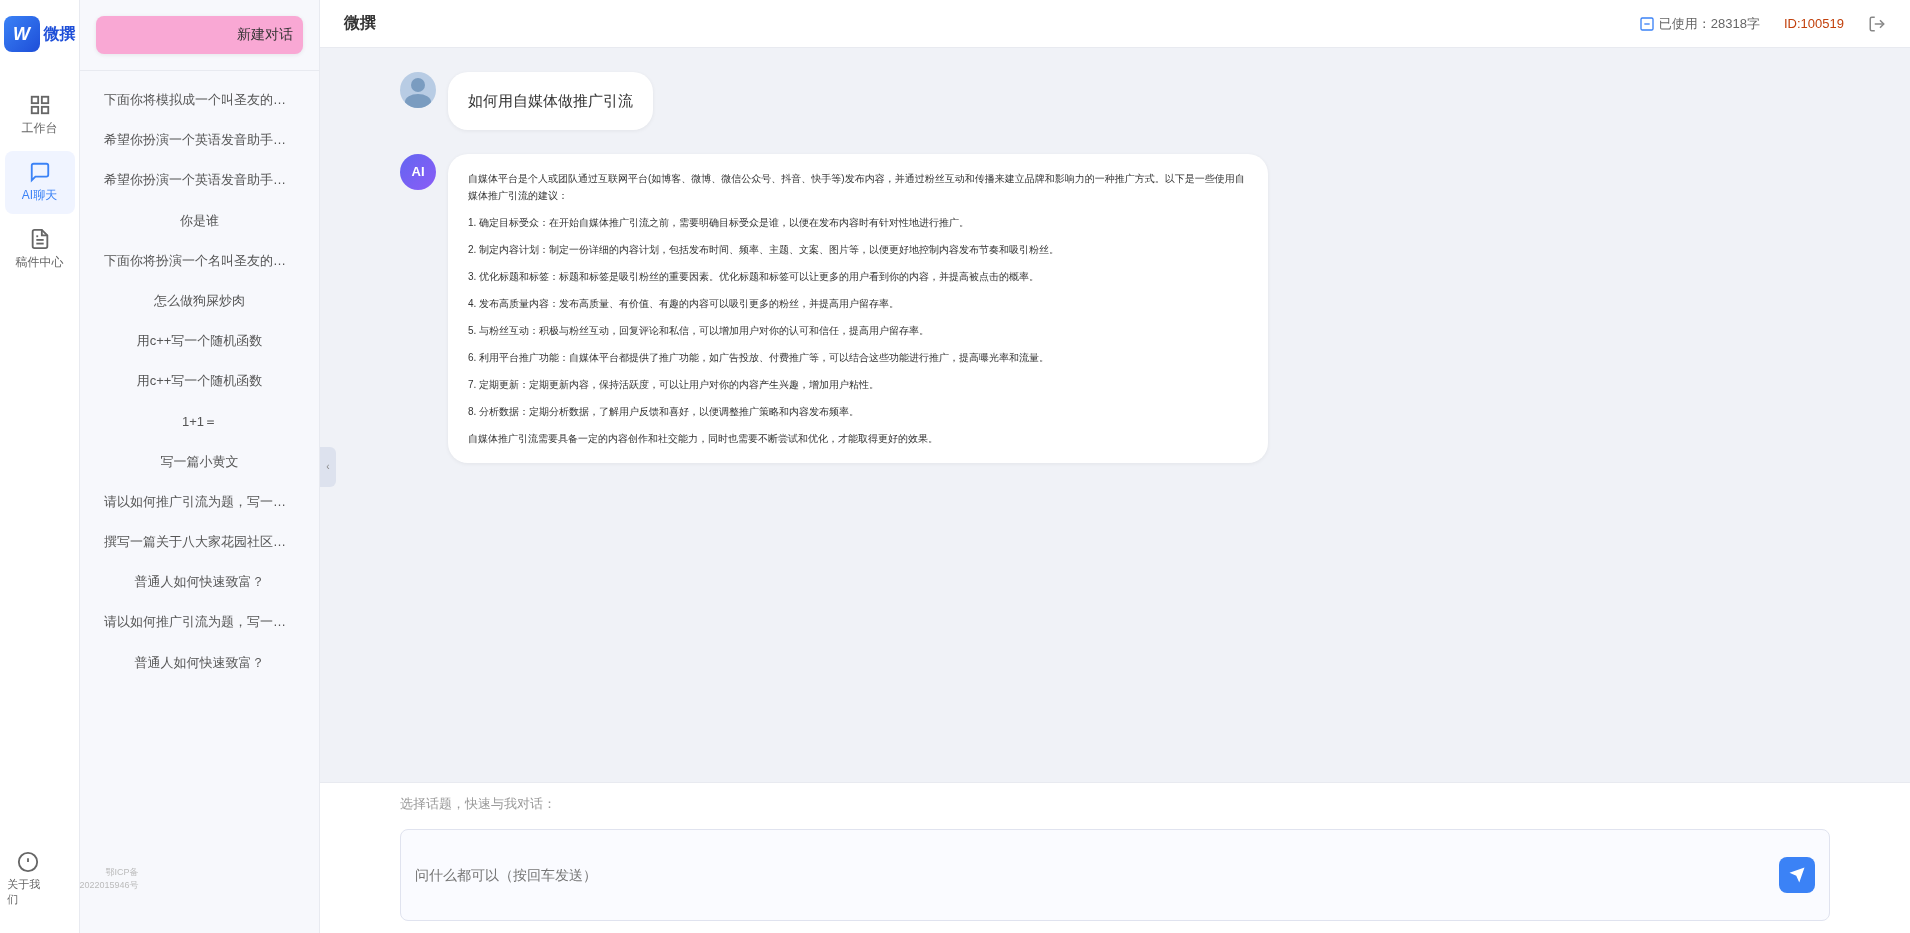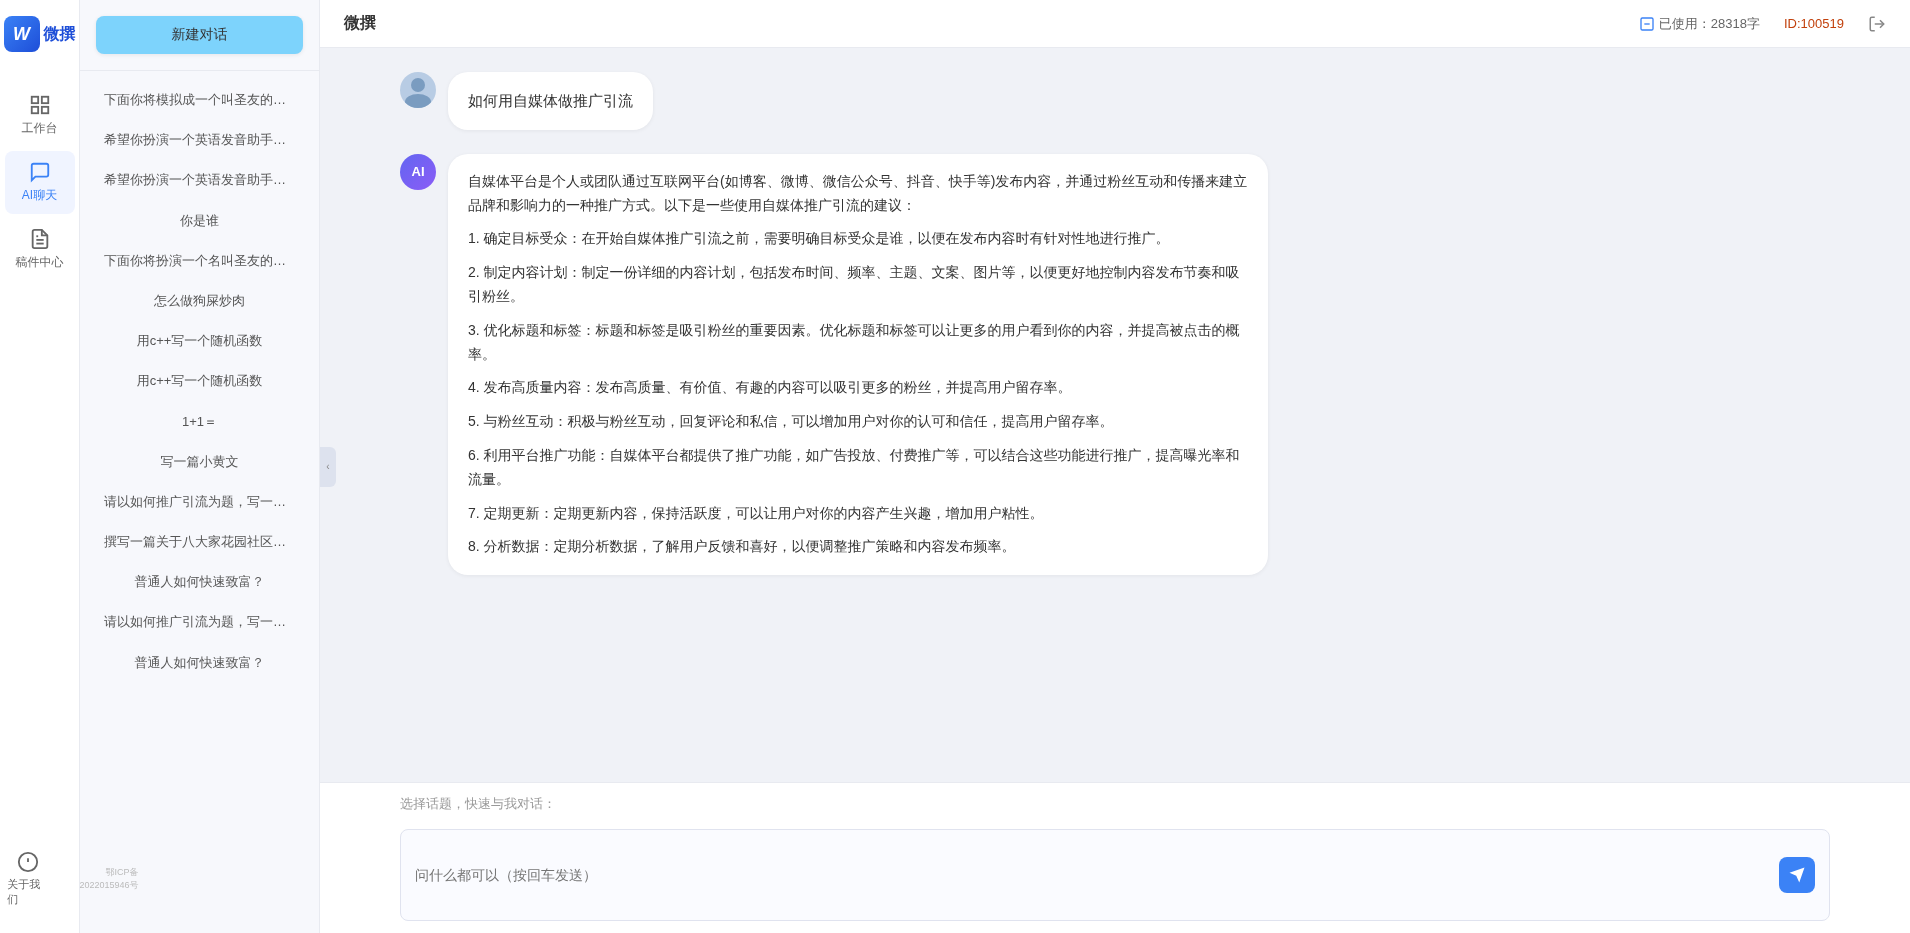--- a/index.html
+++ b/index.html
@@ -47,24 +47,24 @@
       display: flex;
       flex-direction: column;
       overflow: hidden;
     }
     .sidebar-header {
       padding: 16px;
       border-bottom: 1px solid #e8eaf0;
     }
     .new-chat-btn {
       width: 100%; padding: 10px; border-radius: 8px;
-      border: none; background: #7dd3fc;
+      border: none; background: #f9a8d4;
       color: #333; font-size: 14px; cursor: pointer;
       box-shadow: 0 1px 4px rgba(0,0,0,0.08);
-      text-align: center;
+      text-align: right;
     }
     .sidebar-list { flex: 1; overflow-y: auto; padding: 8px 0; }
     .sidebar-item {
       padding: 10px 16px; cursor: pointer; color: #555; font-size: 13px;
       line-height: 1.4; border-radius: 6px; margin: 2px 8px;
       white-space: nowrap; overflow: hidden; text-overflow: ellipsis;
       text-align: center;
     }
     .sidebar-item.active { background: #dde8fc; color: #2563eb; }
 
@@ -127,21 +127,21 @@
       background: #fff;
       border-radius: 20px;
       padding: 16px 20px;
       max-width: 820px;
       line-height: 1.7;
       color: #333;
       box-shadow: 0 1px 4px rgba(0,0,0,0.06);
     }
     .bubble.user-bubble { background: #fff; }
     .bubble.user-bubble .question-text { font-size: 15px; font-weight: 500; color: #333; }
-    .bubble p { margin-bottom: 10px; font-size: 14px; }
+    .bubble p { margin-bottom: 10px; font-size: 10px; }
     .bubble p:last-child { margin-bottom: 0; }
 
     
     .input-area {
       background: #fff;
       border-top: 1px solid #e8eaf0;
       padding: 12px 80px;
       flex-shrink: 0;
     }
     .input-hint { font-size: 13px; color: #999; margin-bottom: 16px; }
@@ -300,20 +300,21 @@
         <div class="bubble ai-bubble">
           <p>自媒体平台是个人或团队通过互联网平台(如博客、微博、微信公众号、抖音、快手等)发布内容，并通过粉丝互动和传播来建立品牌和影响力的一种推广方式。以下是一些使用自媒体推广引流的建议：</p>
           <p>1. 确定目标受众：在开始自媒体推广引流之前，需要明确目标受众是谁，以便在发布内容时有针对性地进行推广。</p>
           <p>2. 制定内容计划：制定一份详细的内容计划，包括发布时间、频率、主题、文案、图片等，以便更好地控制内容发布节奏和吸引粉丝。</p>
           <p>3. 优化标题和标签：标题和标签是吸引粉丝的重要因素。优化标题和标签可以让更多的用户看到你的内容，并提高被点击的概率。</p>
           <p>4. 发布高质量内容：发布高质量、有价值、有趣的内容可以吸引更多的粉丝，并提高用户留存率。</p>
           <p>5. 与粉丝互动：积极与粉丝互动，回复评论和私信，可以增加用户对你的认可和信任，提高用户留存率。</p>
           <p>6. 利用平台推广功能：自媒体平台都提供了推广功能，如广告投放、付费推广等，可以结合这些功能进行推广，提高曝光率和流量。</p>
           <p>7. 定期更新：定期更新内容，保持活跃度，可以让用户对你的内容产生兴趣，增加用户粘性。</p>
           <p>8. 分析数据：定期分析数据，了解用户反馈和喜好，以便调整推广策略和内容发布频率。</p>
+          <p>自媒体推广引流需要具备一定的内容创作和社交能力，同时也需要不断尝试和优化，才能取得更好的效果。</p>
         </div>
       </div>
     </div>
 
   <div class="input-area">
     <div class="input-hint">选择话题，快速与我对话：</div>
     <div class="input-row">
       <textarea class="input-field" rows="1" id="chat-input" placeholder="问什么都可以（按回车发送）" style=""></textarea>
       <button class="send-btn">
         <svg width="18" height="18" viewBox="0 0 24 24" fill="white">

